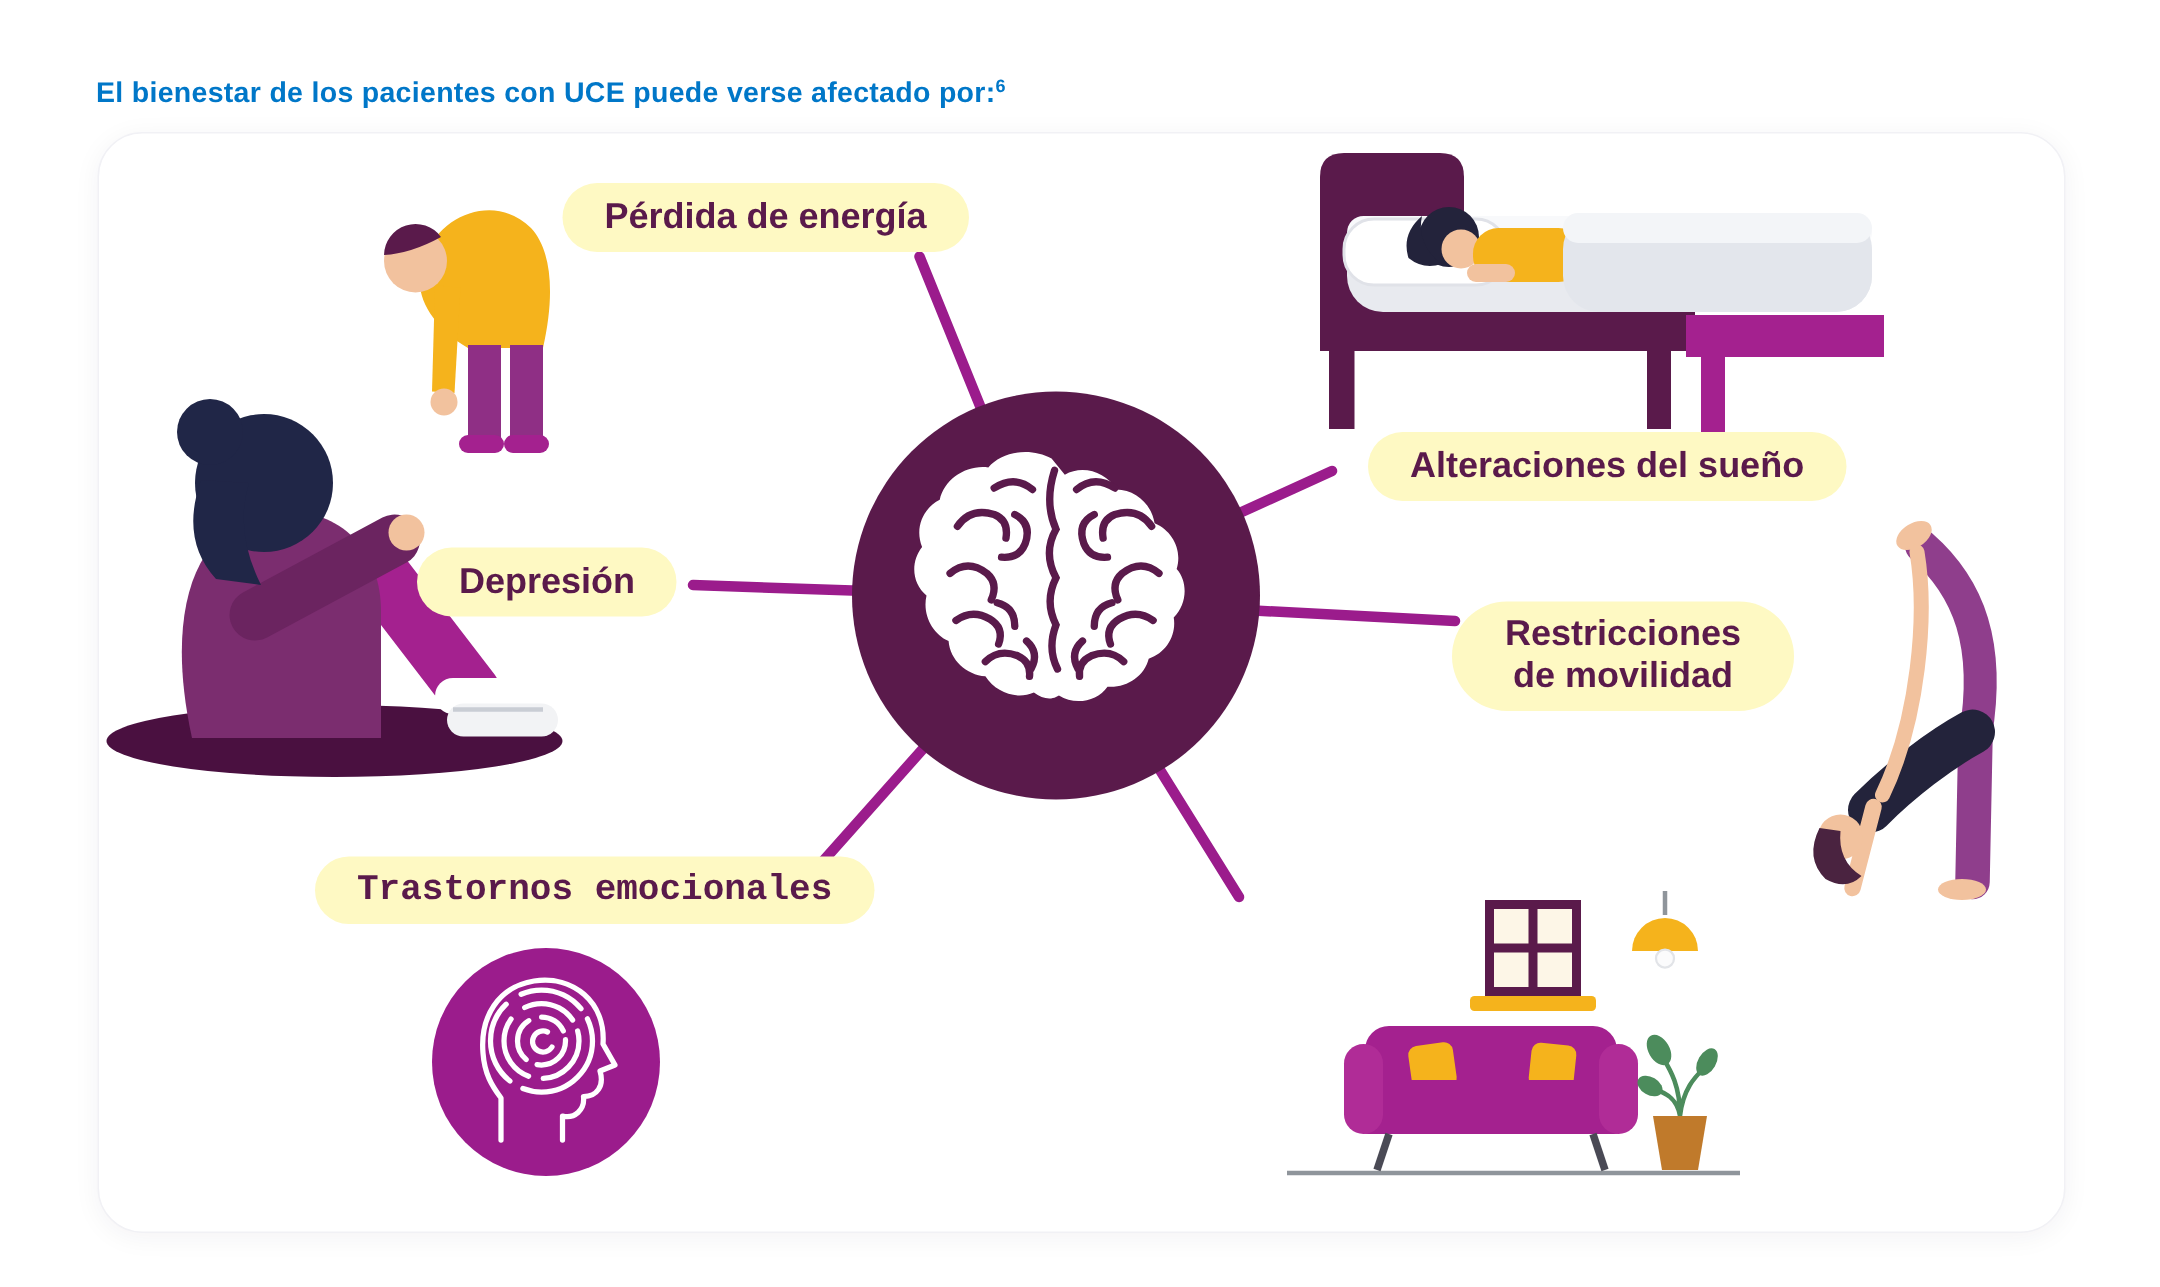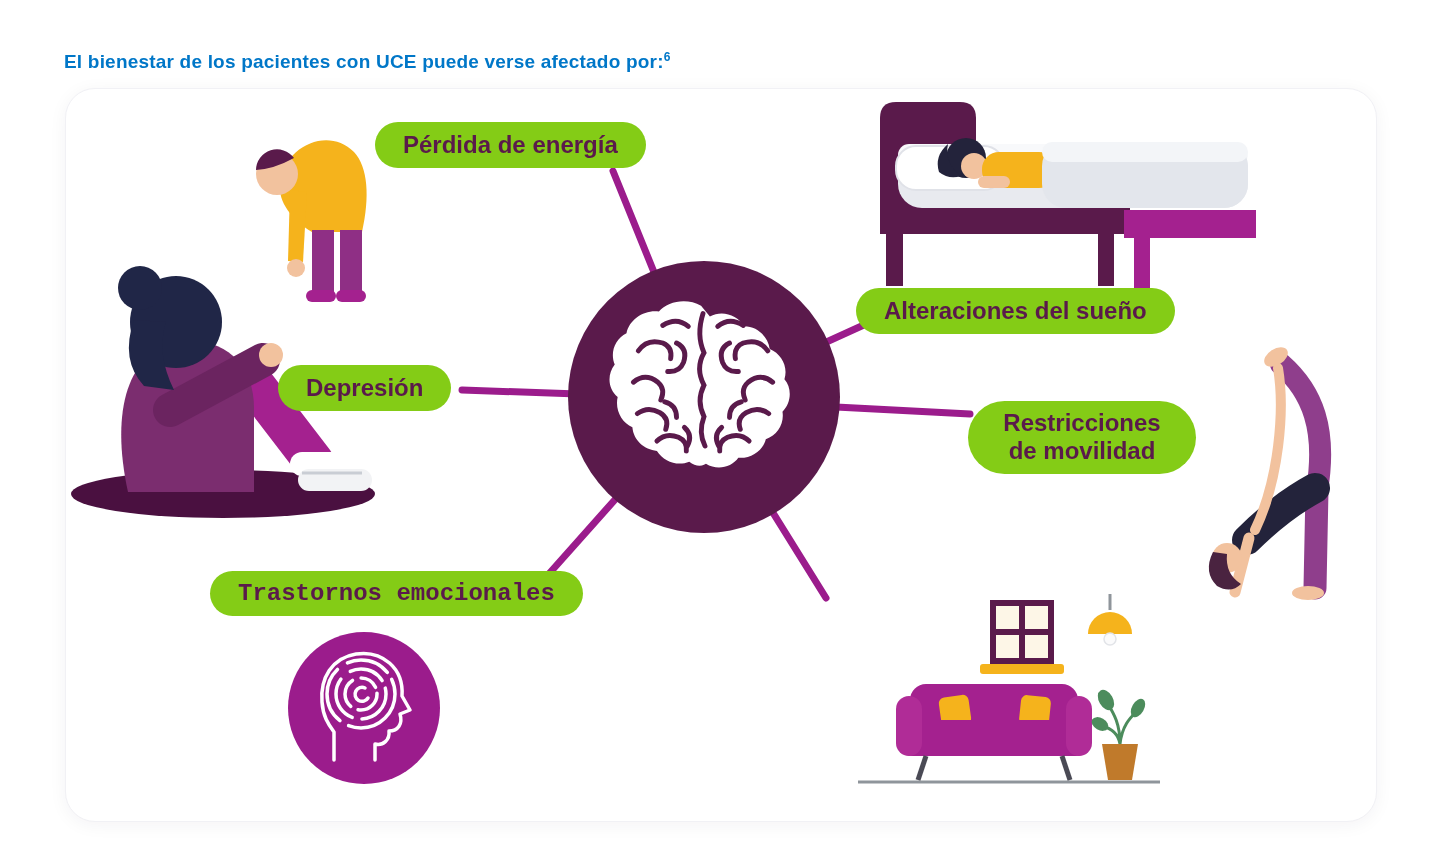--- a/index.html
+++ b/index.html
@@ -3,21 +3,21 @@
 <meta charset="utf-8">
 <style>
   html,body{margin:0;padding:0;background:#ffffff;}
   body{font-family:"Liberation Sans", sans-serif;}
   .canvas{position:relative;width:1440px;height:858px;background:#ffffff;overflow:hidden;}
   .page-title{position:absolute;left:64px;top:34px;font-size:19px;font-weight:700;color:#0077C8;letter-spacing:.2px;margin-top:16px;}
   .page-title sup{font-size:12px;}
   .card{position:absolute;left:65px;top:88px;width:1310px;height:732px;background:#ffffff;border:1px solid #f1f1f5;border-radius:30px;box-shadow:0 3px 18px rgba(40,20,60,0.05);}
   .connectors{position:absolute;left:0;top:0;width:1440px;height:858px;z-index:1;pointer-events:none;}
   .center-circle{position:absolute;left:568px;top:261px;width:272px;height:272px;border-radius:50%;background:#5A1A4B;z-index:2;display:flex;align-items:center;justify-content:center;}
-  .pill{position:absolute;z-index:3;display:inline-flex;align-items:center;justify-content:center;background:#84cc16;color:#5A1A4B;font-weight:700;font-size:24px;border-radius:999px;padding:9px 28px;white-space:nowrap;}
+  .pill{position:absolute;z-index:3;display:inline-flex;align-items:center;justify-content:center;background:#fef9c3;color:#5A1A4B;font-weight:700;font-size:24px;border-radius:999px;padding:9px 28px;white-space:nowrap;}
   .pill.two-line{white-space:normal;padding:8px 24px;}
   .pill.two-line span{display:block;text-align:center;line-height:1.18;}
   .pill-restricciones span{width:180px;}
   .pill-dificultad span{width:218px;}
   .illu{position:absolute;z-index:2;}
 </style>
 </head>
 <body>
 
 <div class="canvas">
@@ -62,21 +62,21 @@
           <path d="M138 112 q-12 3-12 16"></path>
           <path d="M118 138 q-9 8-3 19"></path>
         </g>
       </svg>
     </span>
   </div>
 
   <div class="pill" style="left:375px;top:122px;">
     <span>Pérdida de energía</span>
   </div>
-  <div class="pill" style="left:856px;top:288px;">
+  <div class="pill" style="left:912px;top:288px;">
     <span>Alteraciones del sueño</span>
   </div>
   <div class="pill" style="left:278px;top:365px;">
     <span>Depresión</span>
   </div>
   <div class="pill two-line pill-restricciones" style="left:968px;top:401px;align-items:center;">
     <span>Restricciones de movilidad</span>
   </div>
   <div class="pill" style="left:210px;top:571px;font-family:Liberation Mono, monospace;">
     <span>Trastornos emocionales</span>

